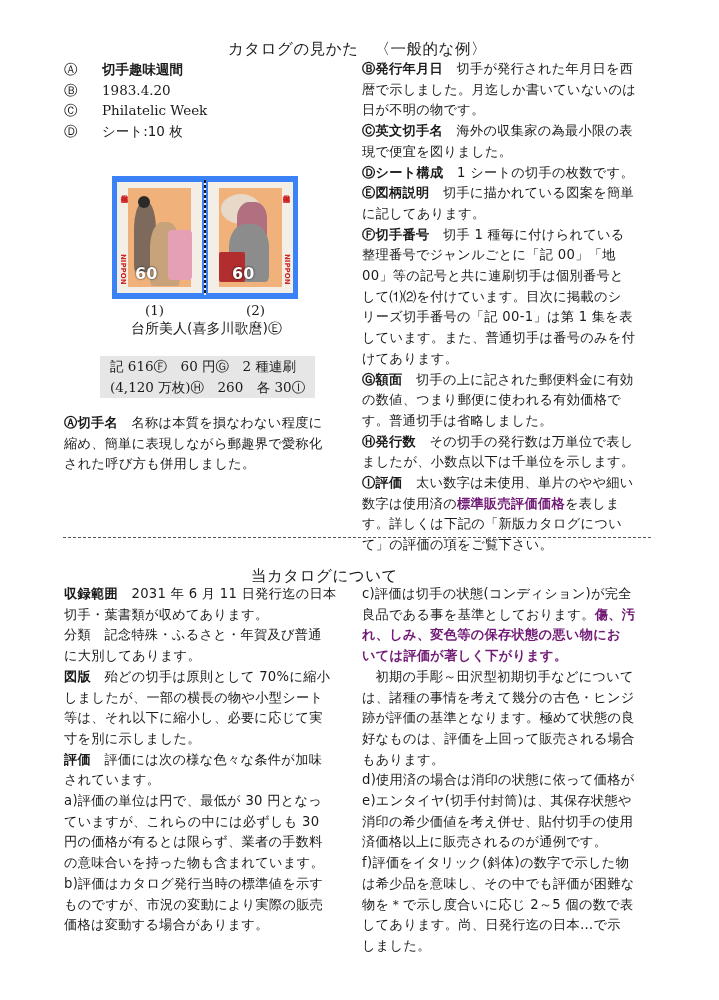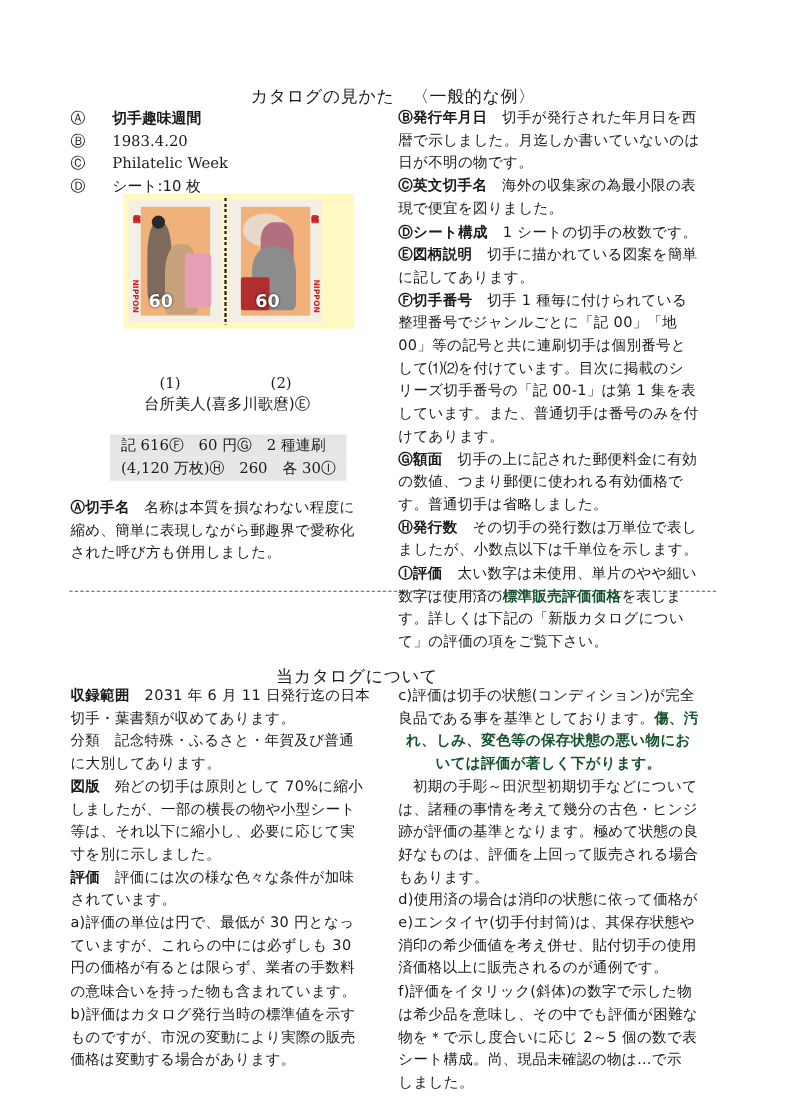--- a/index.html
+++ b/index.html
@@ -1,26 +1,26 @@
 <!DOCTYPE html>
 <html><head>
 <meta charset="utf-8">
 <style>
   html, body { margin:0; padding:0; background:#ffffff; }
   body { width:719px; height:1000px; position:relative; overflow:hidden;
          font-family:"DejaVu Sans", sans-serif; color:#1a1a1a; }
-  .abs { position:absolute;margin-top:39px; }
+  .abs { position:absolute; }
   .title { font-size:15.5px; letter-spacing:0.5px; white-space:nowrap; }
   .line { font-size:13.2px; line-height:20.7px; white-space:nowrap; letter-spacing:0.3px; }
   .serif { font-family:"DejaVu Serif", serif; }
   .b { font-weight:bold; }
-  .red { color:#14532d; font-weight:bold;text-align:center; }
+  .red { color:#701a75; font-weight:bold; }
   .ref-list .row { display:flex; font-size:13.5px; line-height:20.5px; }
   .ref-list .mk { width:38px; }
-  .stamp { position:absolute; left:112px; top:176px; width:210px; height:123px; background:#fef9c3; }
+  .stamp { position:absolute; left:112px; top:176px; width:186px; height:123px; background:#3b82f6; }
   .stamp .half { position:absolute; top:6px; width:85px; height:111px; background:#f3eee6; overflow:hidden; }
   .stamp .art { position:absolute; left:11px; top:6px; right:11px; bottom:6px; background:#f0b27a; }
   .stamp .perf { position:absolute; left:92px; top:4px; width:2px; height:115px;
                  background:repeating-linear-gradient(#1b1b1b 0 3px, #f3eee6 3px 5px); }
   .stamp .val { position:absolute; bottom:10px; font-size:16px; font-weight:bold; color:#fff;
                 text-shadow:0 0 2px #000; font-family:"DejaVu Sans", sans-serif; }
   .stamp .nip { position:absolute; right:2px; bottom:8px; writing-mode:vertical-rl; font-size:7px; font-weight:bold; color:#c22; }
   .stamp .nip-l { left:2px; right:auto; }
   .stamp .jp { position:absolute; top:8px; writing-mode:vertical-rl; font-size:7px; color:#c22; font-weight:bold; }
   .fig { position:absolute; border-radius:40% 40% 10% 10%; }
@@ -153,15 +153,15 @@
   <div class="line">跡が評価の基準となります。極めて状態の良</div>
   <div class="line">好なものは、評価を上回って販売される場合</div>
   <div class="line">もあります。</div>
   <div class="line">d)使用済の場合は消印の状態に依って価格が</div>
   <div class="line">e)エンタイヤ(切手付封筒)は、其保存状態や</div>
   <div class="line">消印の希少価値を考え併せ、貼付切手の使用</div>
   <div class="line">済価格以上に販売されるのが通例です。</div>
   <div class="line">f)評価をイタリック(斜体)の数字で示した物</div>
   <div class="line">は希少品を意味し、その中でも評価が困難な</div>
   <div class="line">物を＊で示し度合いに応じ 2～5 個の数で表</div>
-  <div class="line">シート構成。尚、現品未確認の物は…で示</div>
+  <div class="line">してあります。尚、日発行迄の日本…で示</div>
   <div class="line">しました。</div>
 </div>
 
 </body></html>

